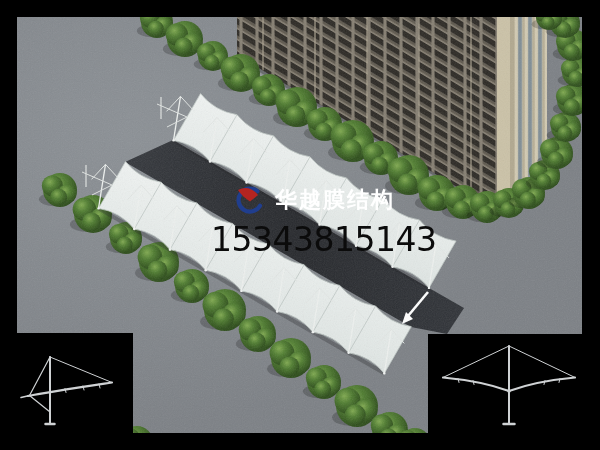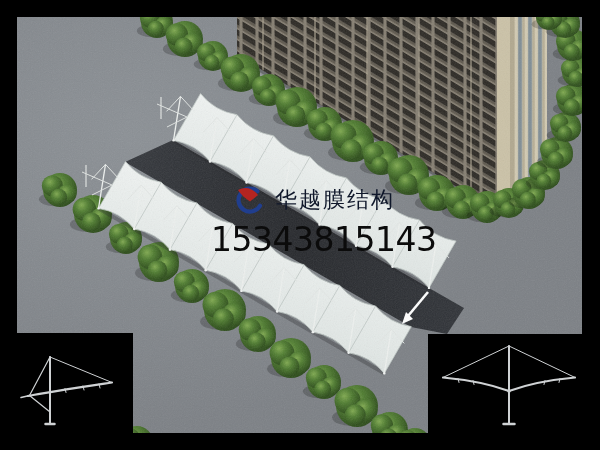--- a/index.html
+++ b/index.html
@@ -2,21 +2,21 @@
 <html><head>
 <meta charset="utf-8">
 <style>
   html,body{margin:0;padding:0;background:#000;}
   body{width:600px;height:450px;overflow:hidden;font-family:"DejaVu Sans","Liberation Sans",sans-serif;}
   .canvas{position:relative;width:600px;height:450px;background:#000;}
   .photo{position:absolute;left:17px;top:17px;width:565px;height:416px;overflow:hidden;background:#7c8085;}
   .photo svg.scene{display:block;}
   .wm{position:absolute;left:194px;top:163px;width:220px;pointer-events:none;}
   .wm-row{display:flex;align-items:center;gap:6px;margin-left:20px;height:40px;}
-  .wm-company{font-size:22px;font-weight:400;letter-spacing:2px;color:#0f172a;}
+  .wm-company{font-size:22px;font-weight:700;letter-spacing:2px;color:#ffffff;}
   .wm-phone{font-size:33px;font-weight:400;letter-spacing:-0.5px;color:#0b0b0b;margin-top:0px;text-align:right;}
   .panel{position:absolute;background:#000;}
   .panel-l{left:0;top:333px;width:133px;height:117px;}
   .panel-r{left:428px;top:334px;width:172px;height:116px;}
   .panel svg{display:block;}
 </style>
 </head>
 <body>
 
 <div class="canvas">

